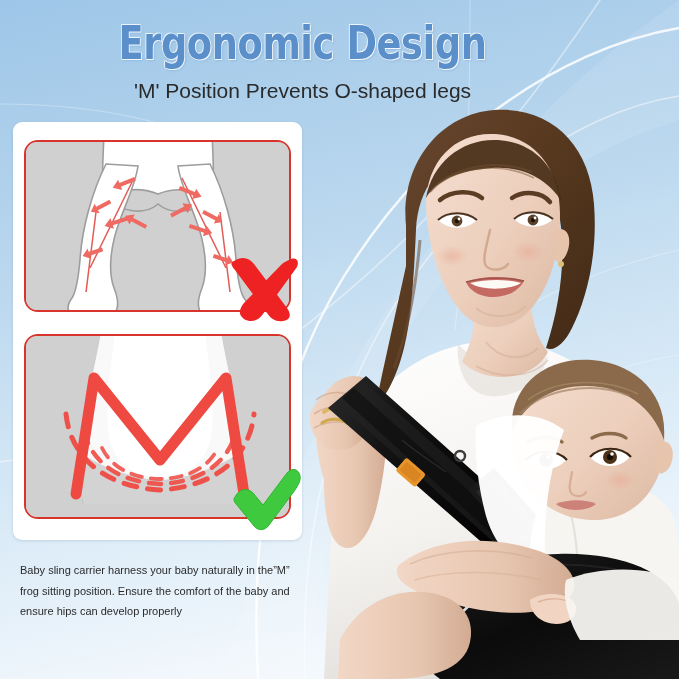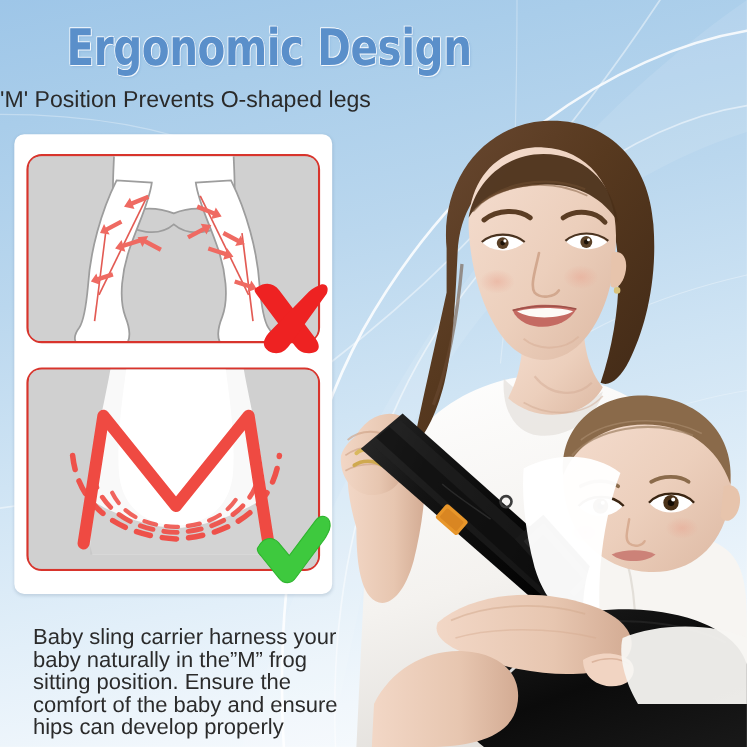--- a/index.html
+++ b/index.html
@@ -21,21 +21,21 @@
       #bad7ee 34%,
       #cfe4f4 54%,
       #e2eff9 72%,
       #f1f7fc 86%,
       #fbfdfe 100%);
   }
   .swoosh{position:absolute;inset:0;}
   
   .header{
     position:absolute;left:0;top:0;width:605px;
-    text-align:left;z-index:6;
+    text-align:center;z-index:6;
   }
   .title{
     margin:0;padding-top:17px;
     font-family:"DejaVu Sans", sans-serif;
     font-weight:bold;
     font-size:46px;
     line-height:52px;
     letter-spacing:-0.5px;
     color:#5a8fca;
     transform:scaleX(0.80);
@@ -77,24 +77,23 @@
   }
   .panel svg{display:block;}
   .mark{
     position:absolute;z-index:3;pointer-events:none;
   }
   .mark-x{right:-12px;bottom:-16px;width:78px;height:78px;}
   .mark-check{right:-14px;bottom:-18px;width:74px;height:74px;}
   
   .caption{
     position:absolute;left:20px;top:549px;width:286px;
-    font-size:20px;line-height:20.5px;
+    font-size:11px;line-height:20.5px;
     color:#2b2b2b;z-index:6;
     text-align:left;
-    margin-left:10px;
   }
   
   .photo{
     position:absolute;left:280px;top:80px;
     width:399px;height:599px;
     z-index:3;
   }
   .photo svg{display:block;}
 </style>
 </head>

